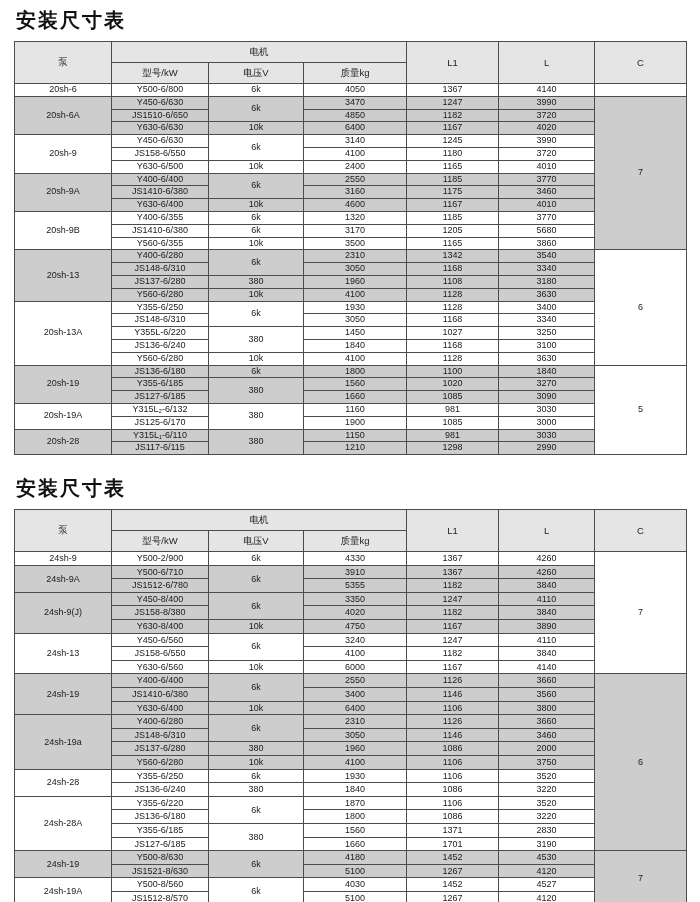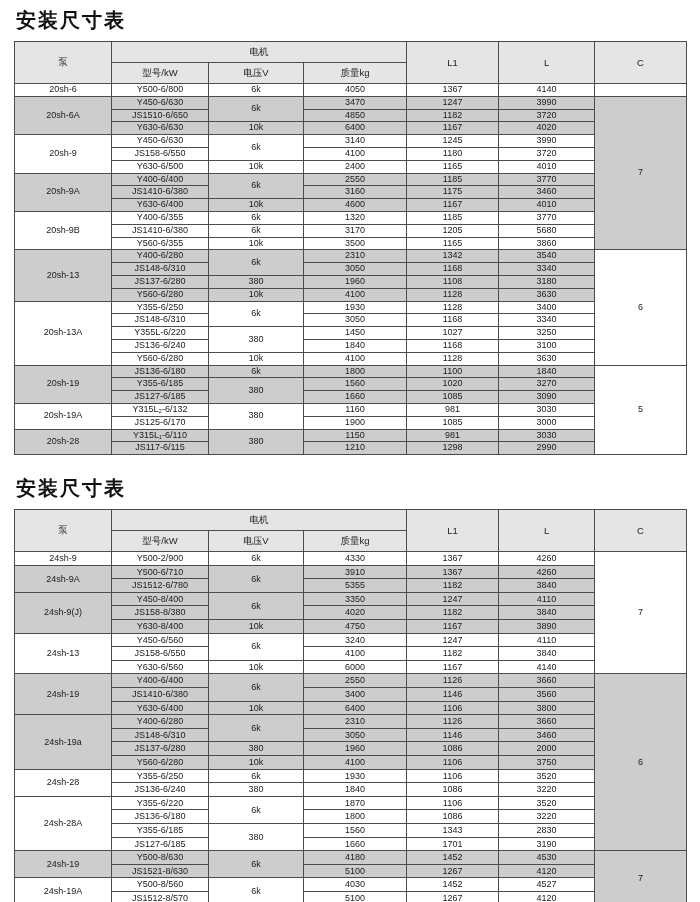--- a/index.html
+++ b/index.html
@@ -444,21 +444,21 @@
         <tr class="plain">
           <td>JS136-6/180</td>
           <td>1800</td>
           <td>1086</td>
           <td>3220</td>
         </tr>
         <tr class="plain">
           <td>Y355-6/185</td>
           <td rowspan="2">380</td>
           <td>1560</td>
-          <td>1343</td>
+          <td>1371</td>
           <td>2830</td>
         </tr>
         <tr class="plain">
           <td>JS127-6/185</td>
           <td>1660</td>
           <td>1701</td>
           <td>3190</td>
         </tr>
         <tr class="shaded">
           <td rowspan="2">24sh-19</td>

